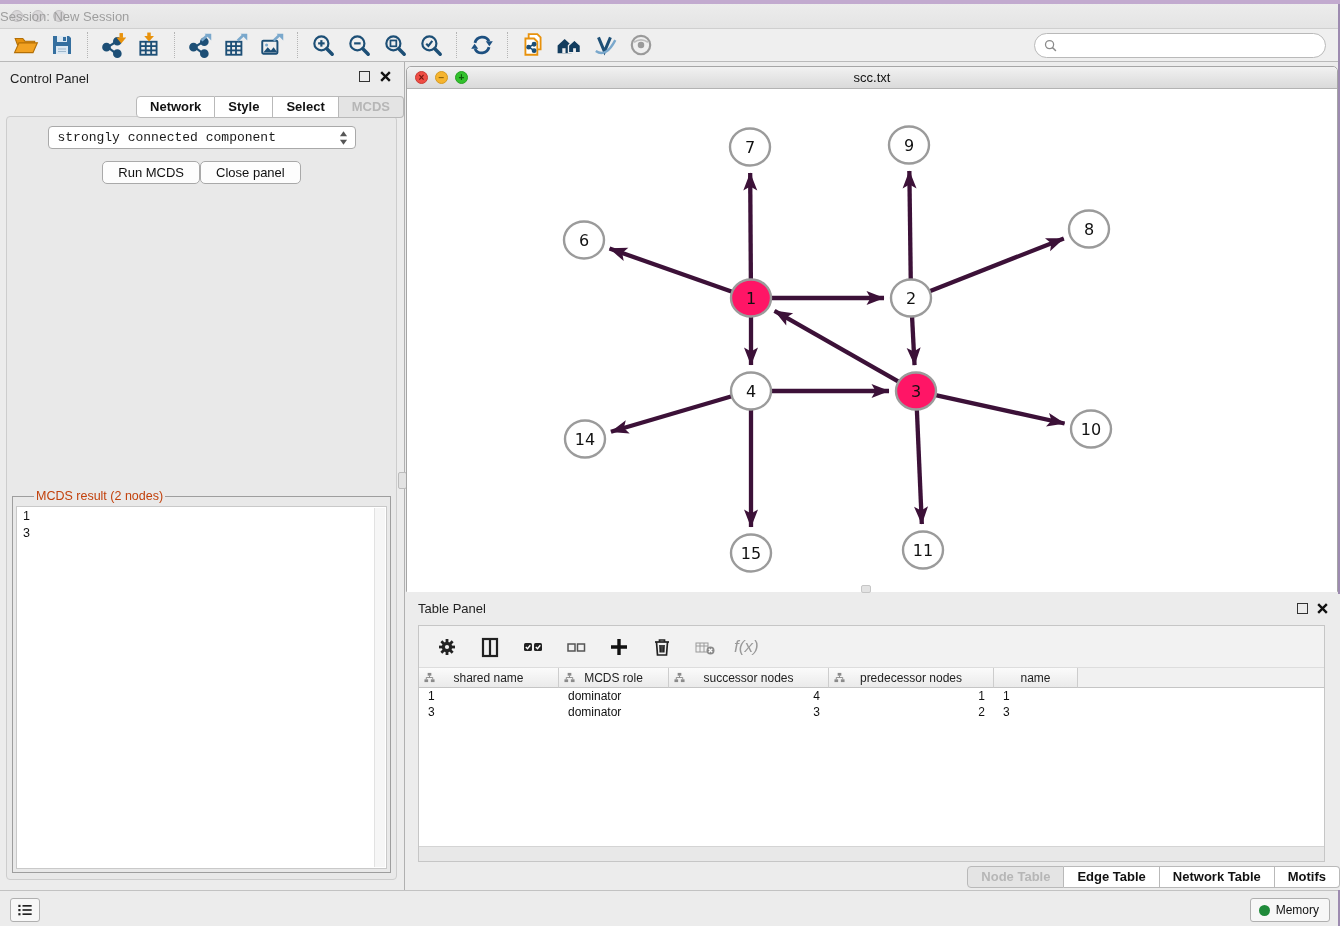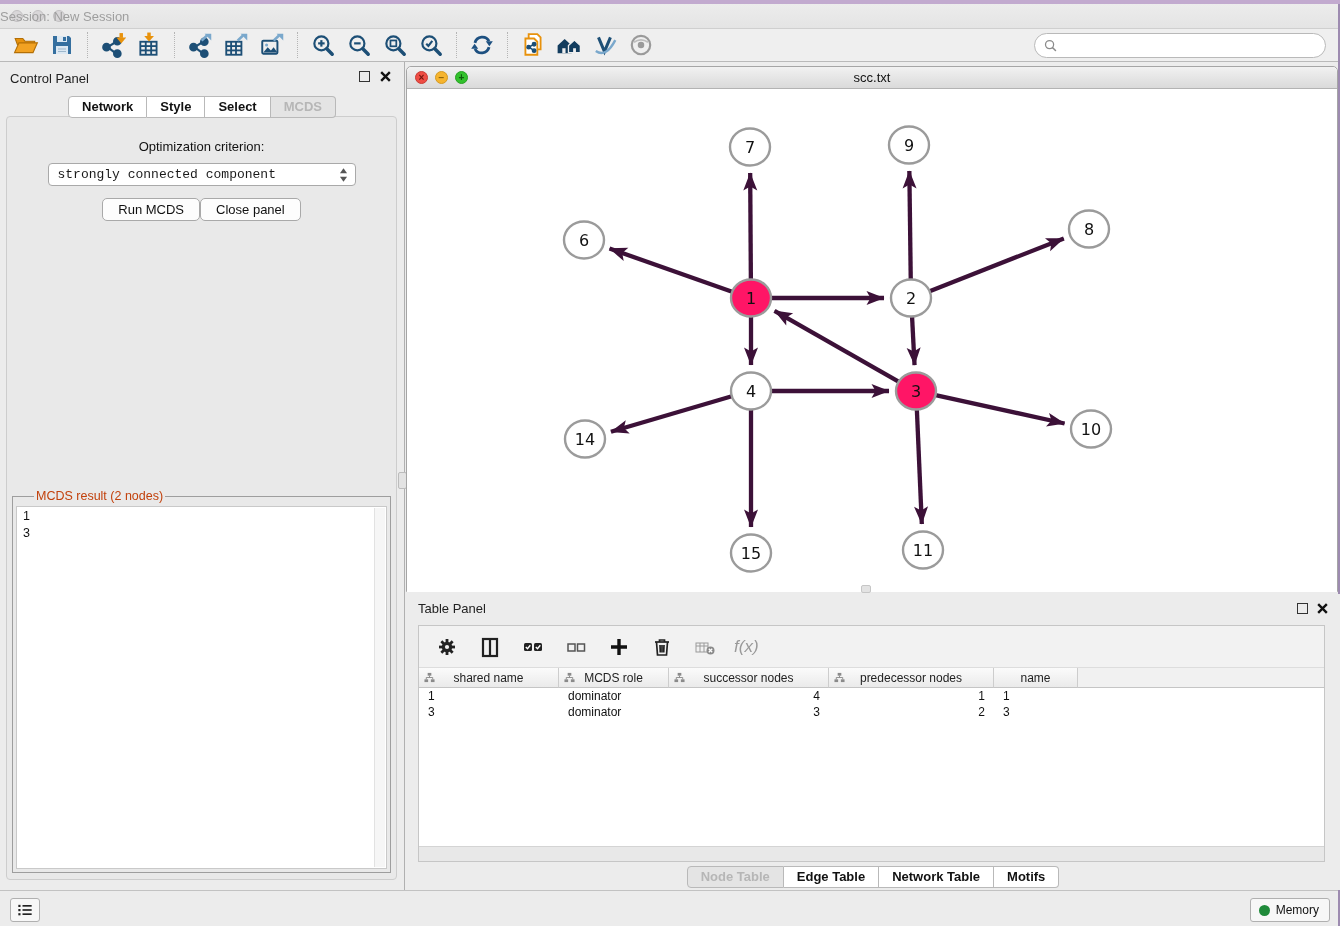--- a/index.html
+++ b/index.html
@@ -31,21 +31,21 @@
     font-family:"Liberation Sans",sans-serif; font-size:13px; margin-left:5px; }
 
   
   .control-panel { position:absolute; left:0; top:62px; width:405px; height:828px; background:#ececec;
     border-right:1px solid #b0b0b0; }
   .cp-head { position:relative; height:30px; }
   .cp-title { position:absolute; left:10px; top:9px; font-size:13px; color:#222; }
   .win-mini { position:absolute; top:9px; width:11px; height:11px; border:1.5px solid #333; }
   .win-close { position:absolute; top:8px; font-weight:bold; color:#111; font-size:13px; line-height:13px; }
   .cp-tabs { position:absolute; left:0; right:0; top:34px; z-index:3; }
-  .seg { display:flex; justify-content:center; }
+  .seg { display:flex; justify-content:flex-end; }
   .seg-tab { background:#fff; border:1px solid #b9b9b9; border-left:none; padding:2px 13px 3px;
     font-size:13px; font-weight:600; color:#111; white-space:nowrap; }
   .seg-tab:first-child { border-left:1px solid #b9b9b9; border-radius:4px 0 0 4px; }
   .seg-tab:last-child { border-radius:0 4px 4px 0; }
   .seg-tab.active { background:#e4e4e4; color:#b6b6b6; }
   .cp-content { position:absolute; left:6px; right:7px; top:54px; bottom:10px; background:#e9e9e9;
     border:1px solid #cdcdcd; border-radius:4px; }
   .opt-label { text-align:center; margin-top:22px; font-size:13px; color:#111; }
   .criterion-select { width:308px; height:23px; margin:9px auto 0; background:#fff; border:1px solid #a9a9a9;
     border-radius:4px; display:flex; align-items:center; padding:0 6px 0 9px; font-size:13px; position:relative;font-family:Liberation Mono, monospace; }
@@ -308,21 +308,20 @@
         <path d="M2 2L10 10M10 2L2 10" stroke="#111" stroke-width="2.2"></path>
       </svg>
   </div>
   <div class="cp-tabs seg">
       <div class="seg-tab">Network</div>
       <div class="seg-tab">Style</div>
       <div class="seg-tab">Select</div>
       <div class="seg-tab active">MCDS</div>
     </div>
   <div class="cp-content">
-    <div class="opt-label">Optimization criterion:</div>
     <div class="criterion-select">
       <span class="sel-text">strongly connected component</span>
       <svg width="11" height="16" viewBox="0 0 12 18">
           <path d="M2 7l4-5.5L10 7z" fill="#555"></path>
           <path d="M2 11l4 5.5L10 11z" fill="#555"></path>
         </svg>
     </div>
     <div class="btn-row">
       <button class="pbtn">Run MCDS</button>
       <button class="pbtn">Close panel</button>

